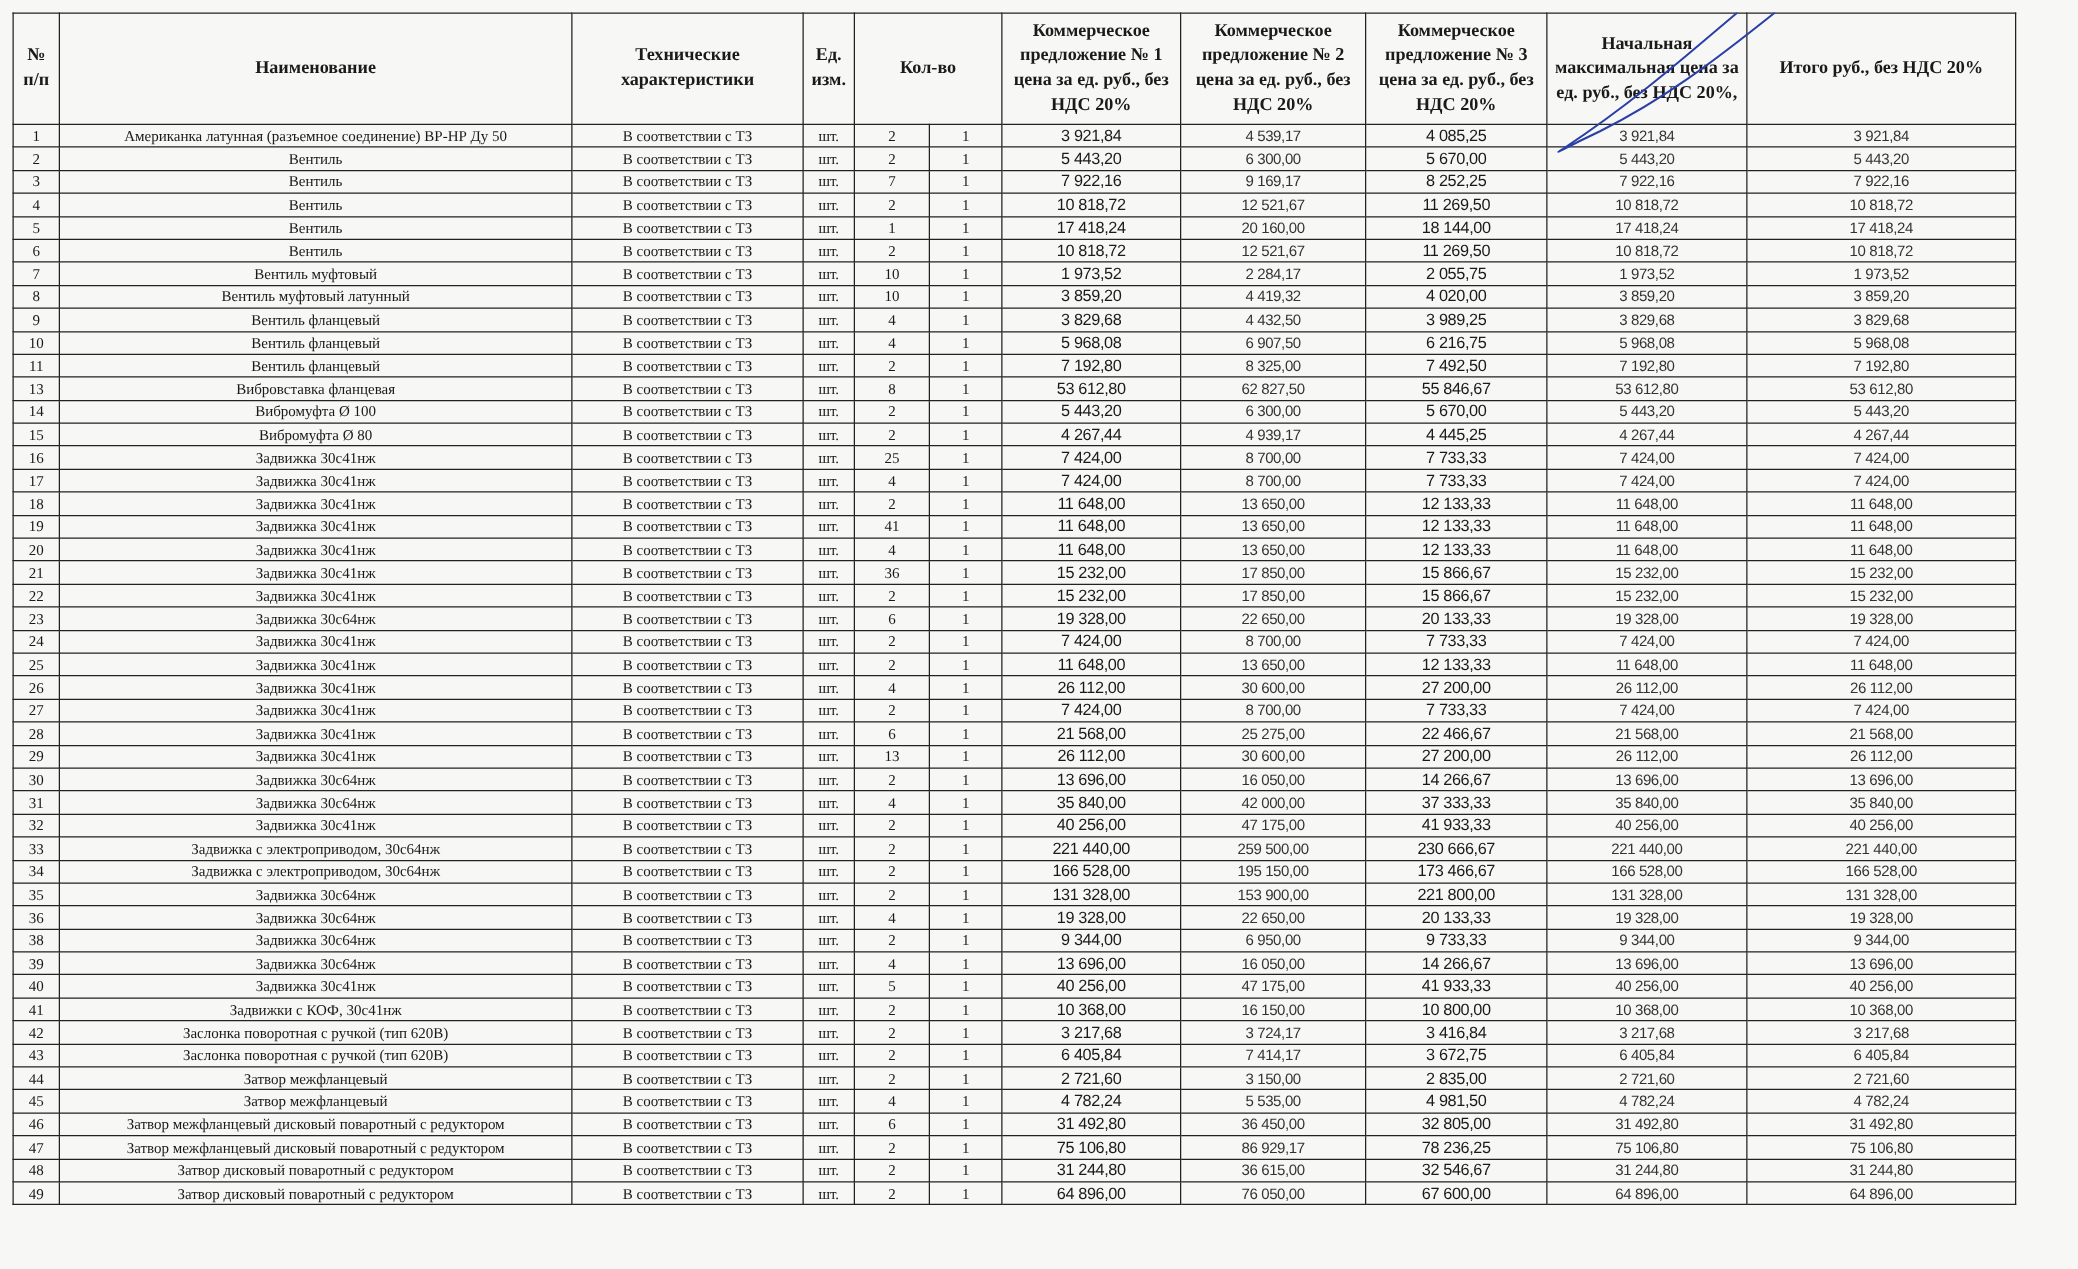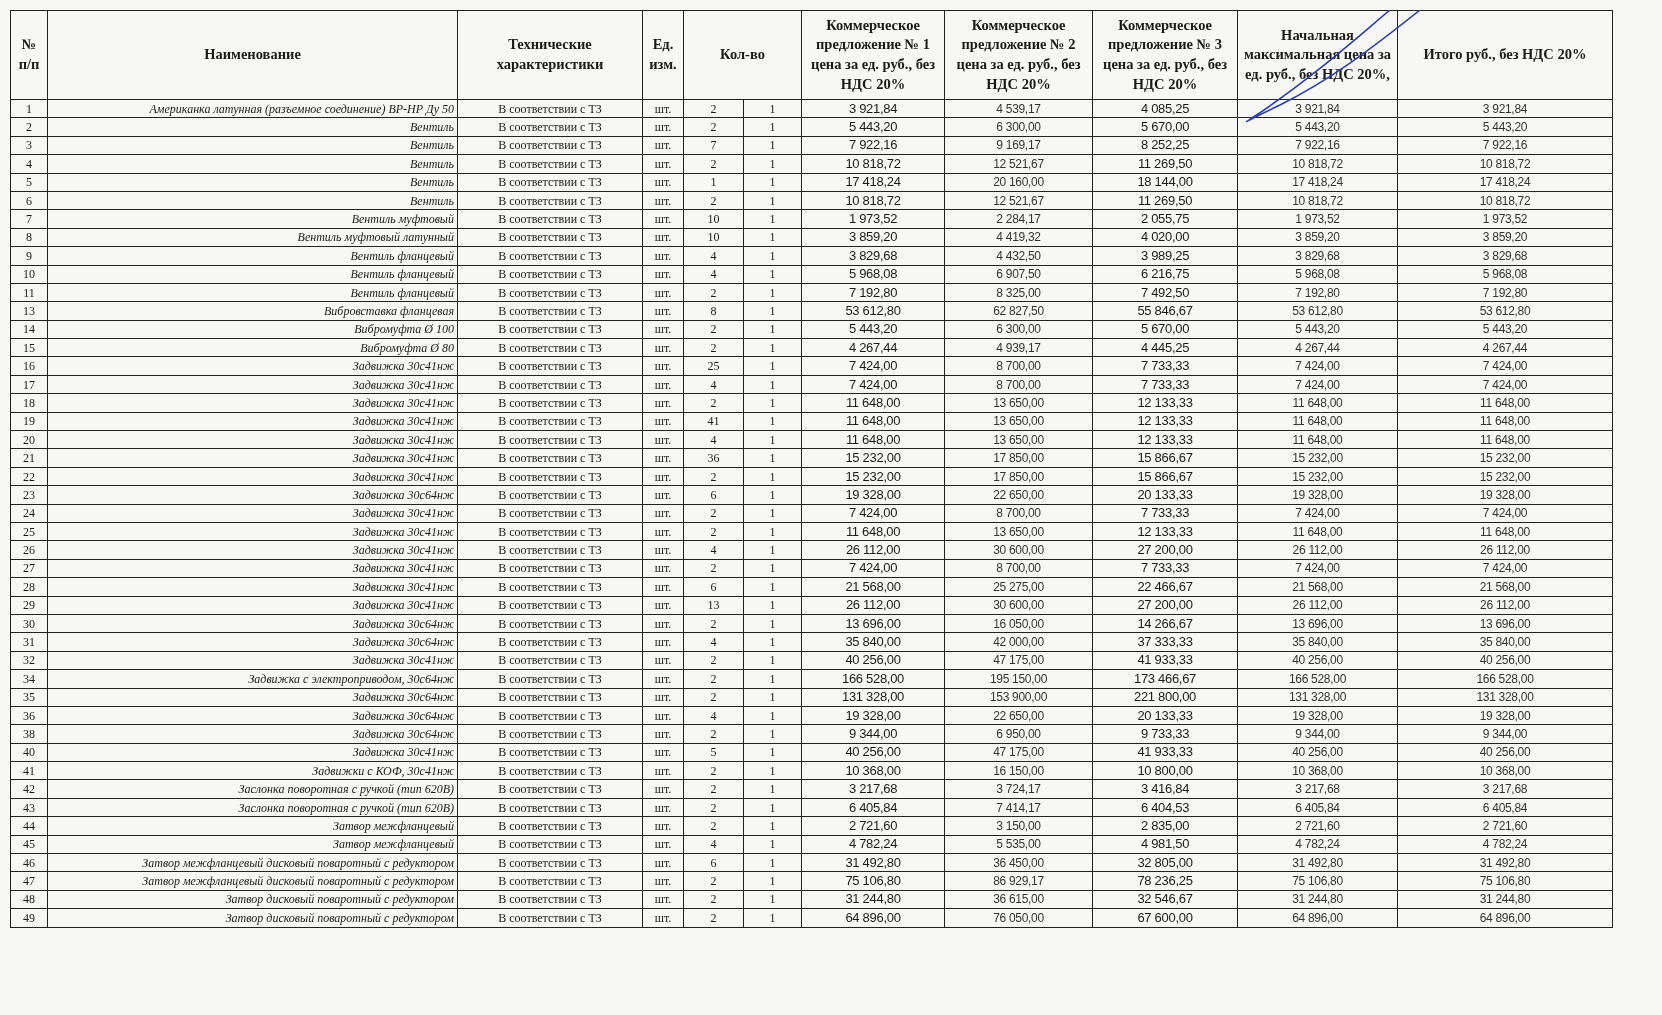--- a/index.html
+++ b/index.html
@@ -4,21 +4,21 @@
 <style>
   html, body { margin: 0; padding: 0; background: #f7f7f5; }
   body { width: 1662px; height: 1015px; overflow: hidden; position: relative;
          font-family: "Liberation Serif", serif; color: #1a1a1a; }
   .sheet { position: absolute; left: 10px; top: 10px; }
   table { border-collapse: collapse; table-layout: fixed; }
   th, td { border: 1.5px solid #222; padding: 0 3px; overflow: hidden; white-space: nowrap; }
   th { font-weight: bold; font-size: 14.5px; line-height: 1.35; text-align: center; white-space: normal; height: 88px; }
   td { font-size: 12px; height: 17.4px; line-height: 16px; }
   td.num { text-align: center; }
-  td.name { text-align: right; font-style: italic; }
+  td.name { text-align: center; }
   td.price { text-align: center; font-family: "Liberation Sans", sans-serif; font-size: 12.5px; letter-spacing: -0.3px; }
   td.price.bold { font-size: 13px; }
   td.price.light { color: #333; font-size: 12px; }
   .sig { position: absolute; left: 1230px; top: 0; pointer-events: none; }
 </style>
 </head>
 <body>
 
 <div class="sheet">
   <table>
@@ -447,20 +447,33 @@
           <td class="num">шт.</td>
           <td class="num">2</td>
           <td class="num">1</td>
           <td class="price bold">40 256,00</td>
           <td class="price light">47 175,00</td>
           <td class="price bold">41 933,33</td>
           <td class="price light">40 256,00</td>
           <td class="price light">40 256,00</td>
         </tr>
         <tr>
+          <td class="num">33</td>
+          <td class="name">Задвижка с электроприводом, 30с64нж</td>
+          <td class="num">В соответствии с ТЗ</td>
+          <td class="num">шт.</td>
+          <td class="num">2</td>
+          <td class="num">1</td>
+          <td class="price bold">221 440,00</td>
+          <td class="price light">259 500,00</td>
+          <td class="price bold">230 666,67</td>
+          <td class="price light">221 440,00</td>
+          <td class="price light">221 440,00</td>
+        </tr>
+        <tr>
           <td class="num">34</td>
           <td class="name">Задвижка с электроприводом, 30с64нж</td>
           <td class="num">В соответствии с ТЗ</td>
           <td class="num">шт.</td>
           <td class="num">2</td>
           <td class="num">1</td>
           <td class="price bold">166 528,00</td>
           <td class="price light">195 150,00</td>
           <td class="price bold">173 466,67</td>
           <td class="price light">166 528,00</td>
@@ -499,20 +512,33 @@
           <td class="num">шт.</td>
           <td class="num">2</td>
           <td class="num">1</td>
           <td class="price bold">9 344,00</td>
           <td class="price light">6 950,00</td>
           <td class="price bold">9 733,33</td>
           <td class="price light">9 344,00</td>
           <td class="price light">9 344,00</td>
         </tr>
         <tr>
+          <td class="num">39</td>
+          <td class="name">Задвижка 30с64нж</td>
+          <td class="num">В соответствии с ТЗ</td>
+          <td class="num">шт.</td>
+          <td class="num">4</td>
+          <td class="num">1</td>
+          <td class="price bold">13 696,00</td>
+          <td class="price light">16 050,00</td>
+          <td class="price bold">14 266,67</td>
+          <td class="price light">13 696,00</td>
+          <td class="price light">13 696,00</td>
+        </tr>
+        <tr>
           <td class="num">40</td>
           <td class="name">Задвижка 30с41нж</td>
           <td class="num">В соответствии с ТЗ</td>
           <td class="num">шт.</td>
           <td class="num">5</td>
           <td class="num">1</td>
           <td class="price bold">40 256,00</td>
           <td class="price light">47 175,00</td>
           <td class="price bold">41 933,33</td>
           <td class="price light">40 256,00</td>
@@ -546,21 +572,21 @@
         </tr>
         <tr>
           <td class="num">43</td>
           <td class="name">Заслонка поворотная с ручкой (тип 620В)</td>
           <td class="num">В соответствии с ТЗ</td>
           <td class="num">шт.</td>
           <td class="num">2</td>
           <td class="num">1</td>
           <td class="price bold">6 405,84</td>
           <td class="price light">7 414,17</td>
-          <td class="price bold">6 404,53</td>
+          <td class="price bold">3 672,75</td>
           <td class="price light">6 405,84</td>
           <td class="price light">6 405,84</td>
         </tr>
         <tr>
           <td class="num">44</td>
           <td class="name">Затвор межфланцевый</td>
           <td class="num">В соответствии с ТЗ</td>
           <td class="num">шт.</td>
           <td class="num">2</td>
           <td class="num">1</td>

